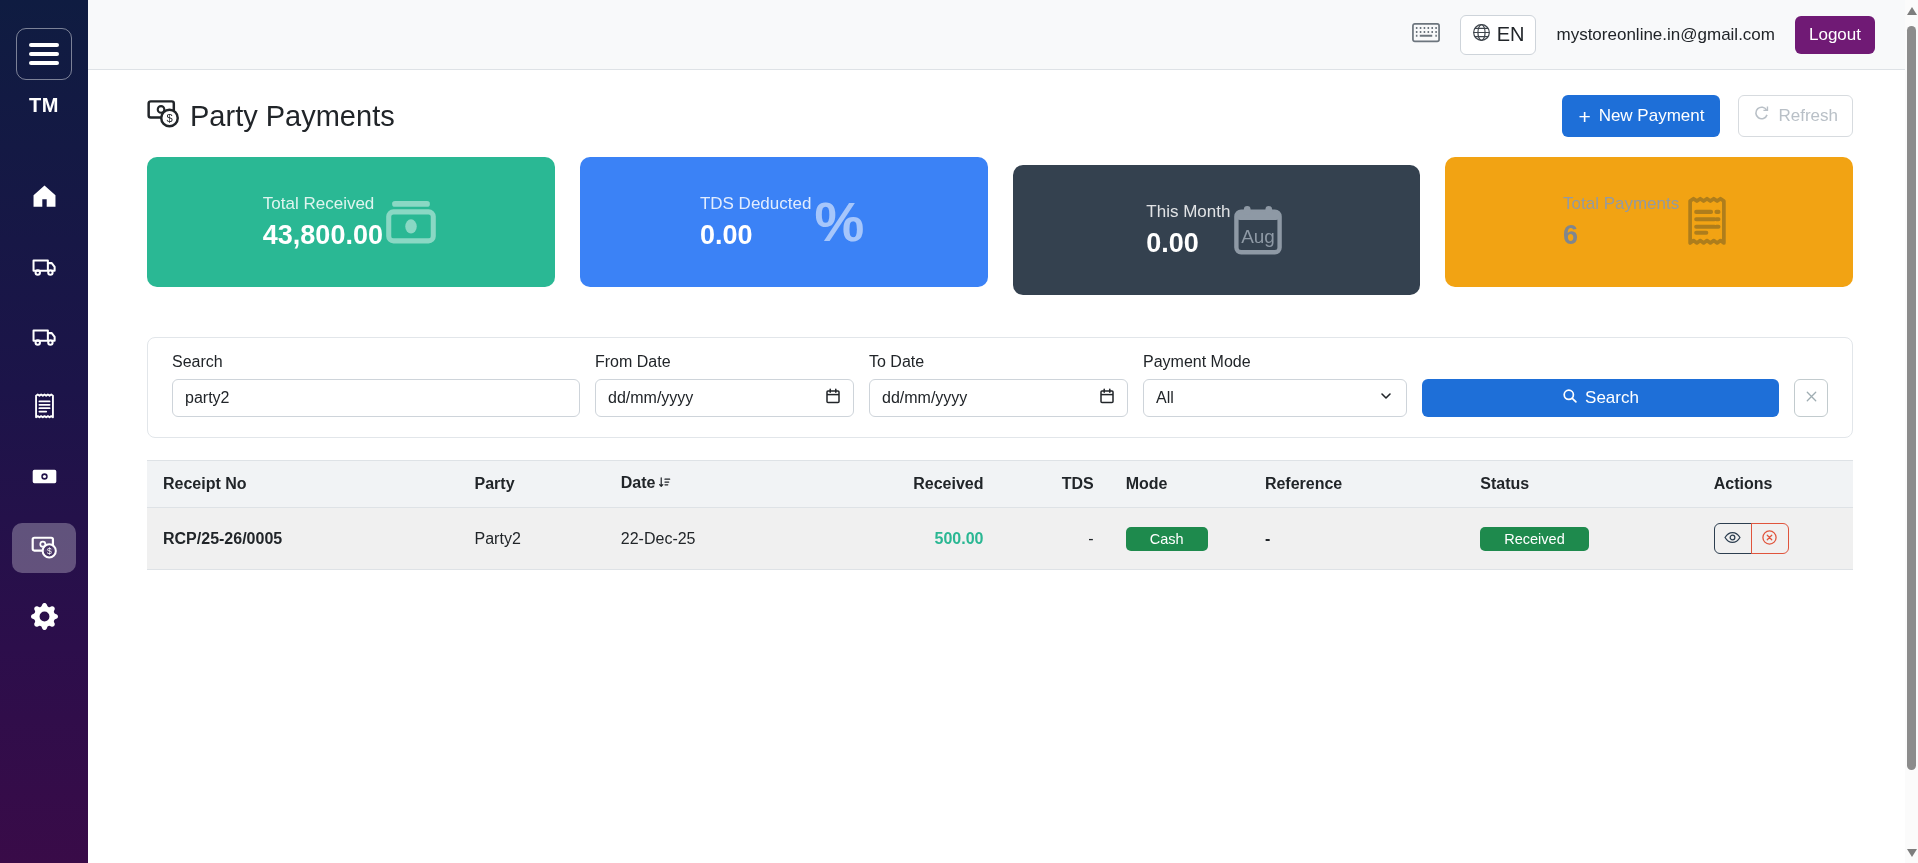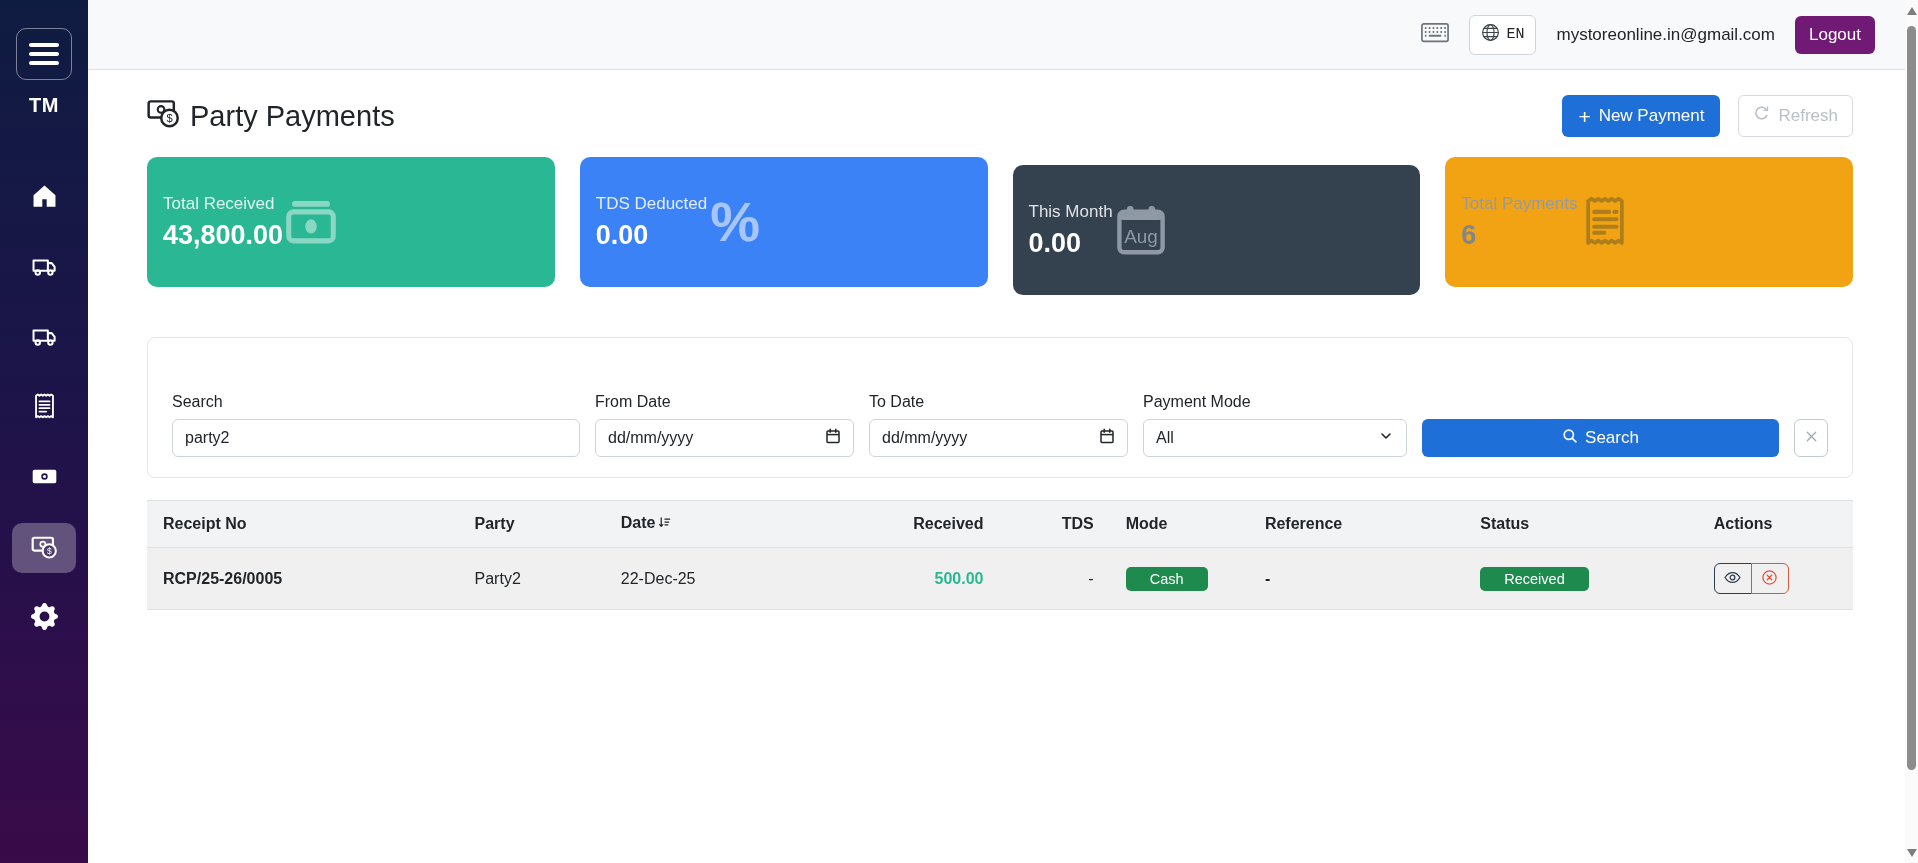--- a/index.html
+++ b/index.html
@@ -21,21 +21,21 @@
   .side-item .hl { width:64px; height:50px; border-radius:10px; display:flex; align-items:center; justify-content:center; }
   .side-item.active .hl { background:rgba(255,255,255,.28); }
   .side-item svg { width:27px; height:27px; color:#fff; }
 
   
   .main { flex:1; display:flex; flex-direction:column; background:#fff; }
   .topbar { height:70px; background:#f8f9fa; border-bottom:1px solid #dee2e6;
     display:flex; align-items:center; justify-content:flex-end; gap:20px; padding-right:46px; }
   .kb-icon svg { width:28px; height:22px; color:#6c757d; }
   .lang-btn { display:flex; align-items:center; gap:6px; background:#fff; border:1px solid #ced4da;
-    border-radius:6px; padding:7px 11px; font-size:15px; color:#212529; cursor:pointer;font-family:Liberation Mono, monospace; }
+    border-radius:6px; padding:7px 11px; font-size:20px; color:#212529; cursor:pointer; }
   .lang-btn svg { width:19px; height:19px; color:#3d444b; }
   .user-email { font-size:17px; color:#212529; }
   .logout-btn { background:#701a75; color:#fff; border:none; border-radius:6px;
     padding:9px 14px; font-size:17px; cursor:pointer; }
 
   .content { padding:0 68px 0 59px; }
 
   .page-head { margin-top:25px; display:flex; align-items:center; justify-content:space-between; }
   .page-title { display:flex; align-items:center; gap:10px; font-size:29px; font-weight:500; color:#212529; }
   .page-title svg { width:33px; height:33px; color:#212529; }
@@ -43,38 +43,38 @@
   .btn-new { background:#1e6fd8; color:#fff; border:none; border-radius:6px; padding:9px 16px;
     font-size:17px; display:flex; align-items:center; gap:8px; cursor:pointer; }
   .btn-new .plus { font-size:21px; line-height:17px; font-weight:400; }
   .btn-refresh { background:#fff; color:#b9c0c7; border:1px solid #d7dbdf; border-radius:6px;
     padding:9px 14px; font-size:17px; display:flex; align-items:center; gap:8px; cursor:pointer; }
   .btn-refresh svg { width:17px; height:17px; }
 
   
   .cards { margin-top:20px; display:flex; gap:25px; }
   .card { flex:1; height:130px; border-radius:10px; padding:0 16px;
-    display:flex; align-items:center; justify-content:flex-start; }
+    display:flex; align-items:center; justify-content:center; }
   .card .label { font-size:17px; color:rgba(255,255,255,.85); }
   .card .value { font-size:27px; font-weight:bold; color:#fff; margin-top:6px; }
   .card-0 { background:#2ab894; } .card-1 { background:#3b82f6; }
   .card-2 { background:#34414f;margin-top:8px; } .card-3 { background:#f2a313; }
   .card-3 .label { color:#949aa1; } .card-3 .value { color:#80868e; }
   .card .cicon { width:56px; height:56px; display:flex; align-items:center; justify-content:center; }
   .card-0 .cicon { color:rgba(255,255,255,.45); } .card-1 .cicon { color:rgba(255,255,255,.55); }
   .card-2 .cicon { color:#8e99a5; } .card-3 .cicon { color:rgba(90,80,40,.45); }
   .cicon svg { width:54px; height:54px; }
   .pct { font-size:56px; font-weight:bold; line-height:56px; }
 
   
   .filters { margin-top:42px; border:1px solid #e2e6ea; border-radius:8px;
     padding:15px 24px 20px; display:flex; gap:15px; align-items:flex-end; }
   .fgroup { display:flex; flex-direction:column; }
   .fgroup label { font-size:16px; color:#212529; margin-bottom:8px; }
-  .f-search { width:408px; } .f-date { width:259px;margin-top:40px; } .f-mode { width:264px; }
+  .f-search { width:408px; } .f-date { width:259px; } .f-mode { width:264px; }
   .tinput { height:38px; border:1px solid #ced4da; border-radius:6px; font-size:16px;
     padding:0 12px; color:#212529; font-family:"Liberation Sans",sans-serif; width:100%; }
   .fakefield { height:38px; border:1px solid #ced4da; border-radius:6px; font-size:16px;
     padding:0 12px; color:#212529; display:flex; align-items:center; justify-content:space-between;
     background:#fff; cursor:pointer; }
   .fakefield svg { width:16px; height:16px; color:#212529; }
   .btn-search { height:38px; width:357px; background:#1e6fd8; border:none; border-radius:6px;
     color:#fff; font-size:17px; display:flex; align-items:center; justify-content:center; gap:7px; cursor:pointer; }
   .btn-search svg { width:16px; height:16px; }
   .btn-clear { height:38px; width:34px; background:#fff; border:1px solid #c2cbce; border-radius:6px;

